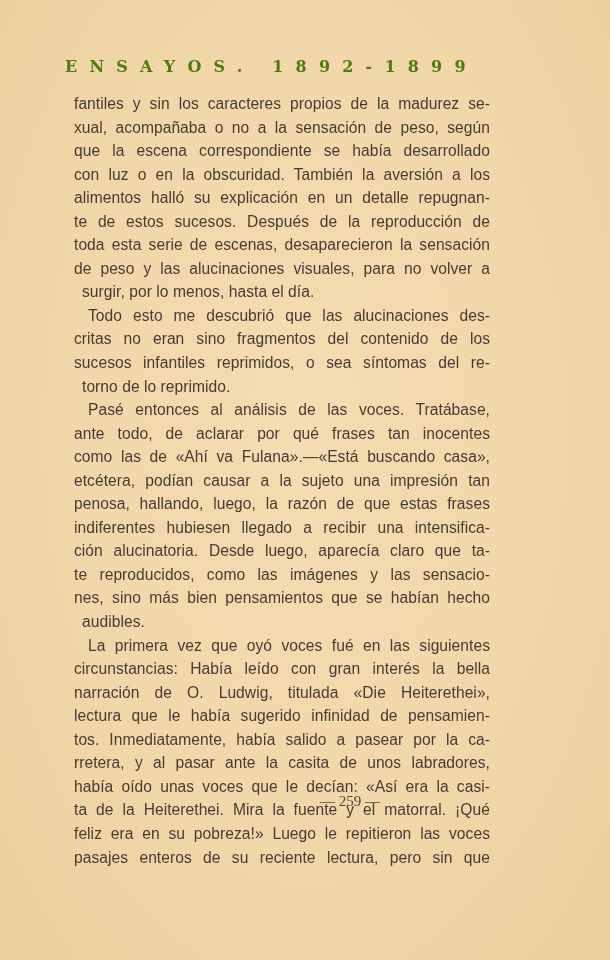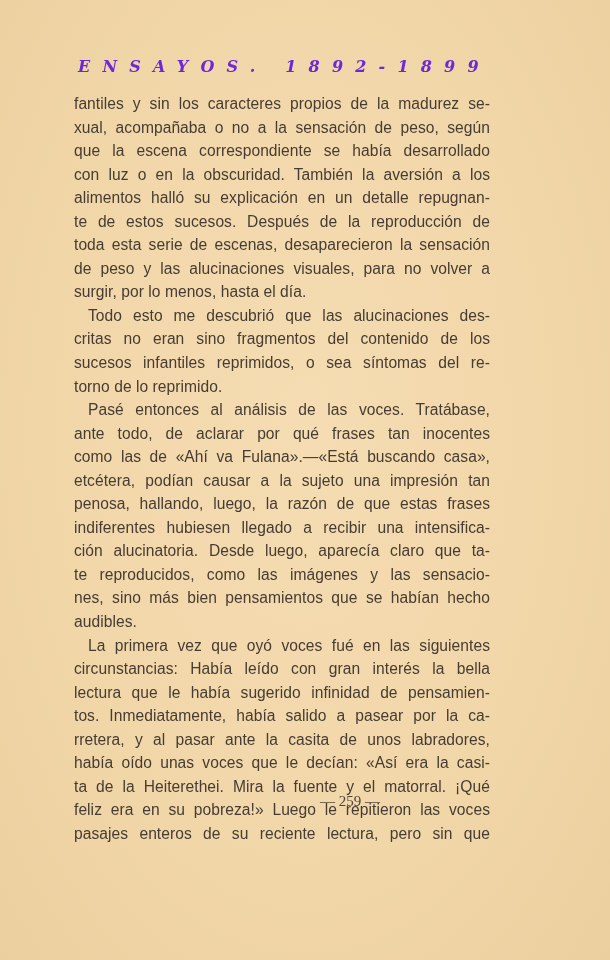--- a/index.html
+++ b/index.html
@@ -5,34 +5,34 @@
   html, body { margin: 0; padding: 0; }
   body {
     width: 610px; height: 960px; overflow: hidden;
     background: #f2d8ab;
     background-image: radial-gradient(ellipse at 50% 45%, #f5dcb2 0%, #f1d6a8 60%, #eccf9e 100%);
     font-family: "Liberation Sans", sans-serif;
     color: #463c33;
     position: relative;
   }
   .running-head {
-    position: absolute; left: 78px; top: 57px; width: 430px;
-    font-family: "DejaVu Serif", serif; font-style: italic; font-weight: bold;
-    font-size: 16px; letter-spacing: 12.2px; color: #6d28d9; white-space: nowrap;
+    position: absolute; left: 65px; top: 57px; width: 430px;
+    font-family: "DejaVu Serif", serif; font-weight: bold;
+    font-size: 16px; letter-spacing: 12.2px; color: #4d7c0f; white-space: nowrap;
   }
   .body-text {
     position: absolute; left: 74px; top: 92px; width: 416px;
   }
   .line {
     font-size: 15.6px; line-height: 23.55px; height: 23.55px;
     white-space: nowrap; text-align: justify; text-align-last: justify;
     letter-spacing: 0.05px;
   }
   .line.indent { padding-left: 14px; }
-  .line.last { text-align-last: left; }
+  .line.last { text-align-last: left; margin-left: 8px; }
   .folio {
     position: absolute; top: 793px; left: 0; width: 610px; text-align: center;
     font-family: "Liberation Serif", serif; font-size: 15px; color: #4e443a; padding-left: 45px;
   }
 </style>
 </head>
 <body>
 
 <div class="running-head">ENSAYOS. 1892-1899</div>
 
@@ -55,20 +55,21 @@
     <div class="line">como las de «Ahí va Fulana».—«Está buscando casa»,</div>
     <div class="line">etcétera, podían causar a la sujeto una impresión tan</div>
     <div class="line">penosa, hallando, luego, la razón de que estas frases</div>
     <div class="line">indiferentes hubiesen llegado a recibir una intensifica-</div>
     <div class="line">ción alucinatoria. Desde luego, aparecía claro que ta-</div>
     <div class="line">te reproducidos, como las imágenes y las sensacio-</div>
     <div class="line">nes, sino más bien pensamientos que se habían hecho</div>
     <div class="line last">audibles.</div>
     <div class="line indent">La primera vez que oyó voces fué en las siguientes</div>
     <div class="line">circunstancias: Había leído con gran interés la bella</div>
+    <div class="line">narración de O. Ludwig, titulada «Die Heiterethei»,</div>
     <div class="line">lectura que le había sugerido infinidad de pensamien-</div>
     <div class="line">tos. Inmediatamente, había salido a pasear por la ca-</div>
     <div class="line">rretera, y al pasar ante la casita de unos labradores,</div>
     <div class="line">había oído unas voces que le decían: «Así era la casi-</div>
     <div class="line">ta de la Heiterethei. Mira la fuente y el matorral. ¡Qué</div>
     <div class="line">feliz era en su pobreza!» Luego le repitieron las voces</div>
     <div class="line">pasajes enteros de su reciente lectura, pero sin que</div>
   </div>
 
 <div class="folio">— 259 —</div>

